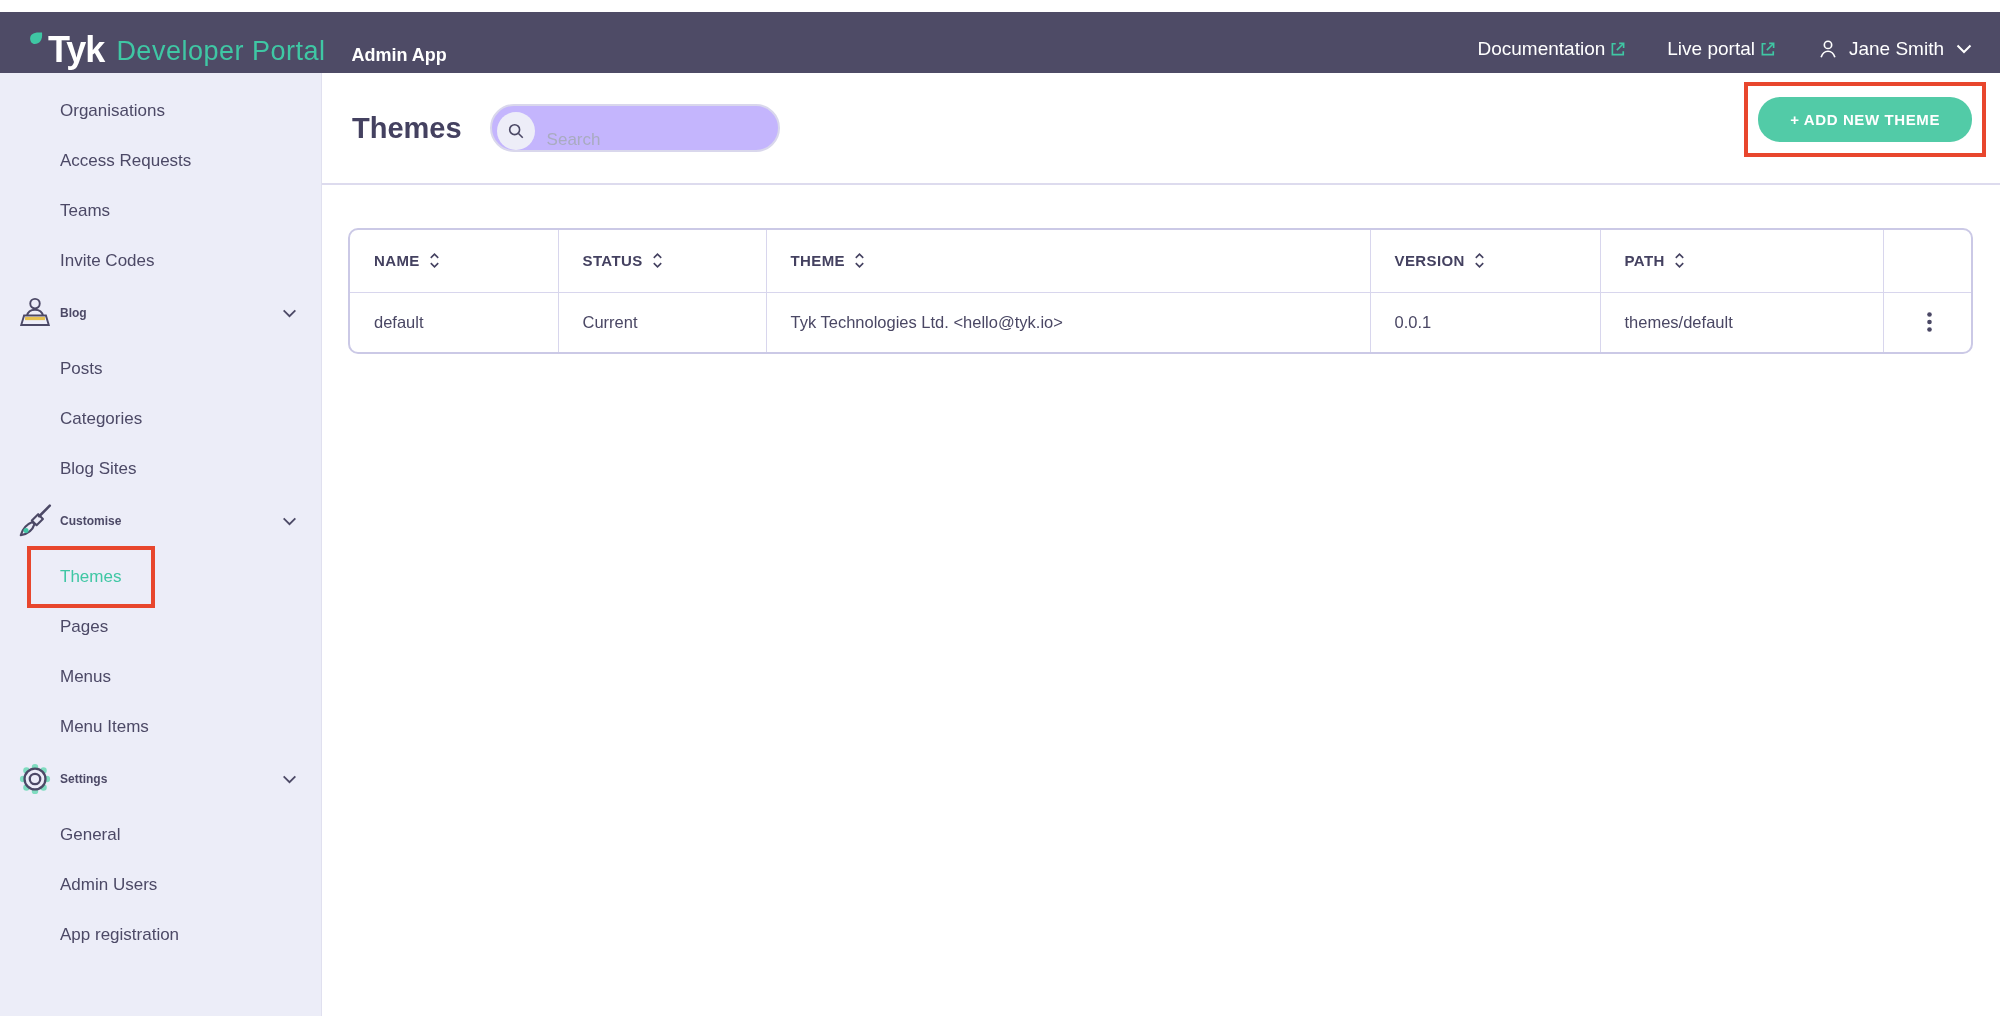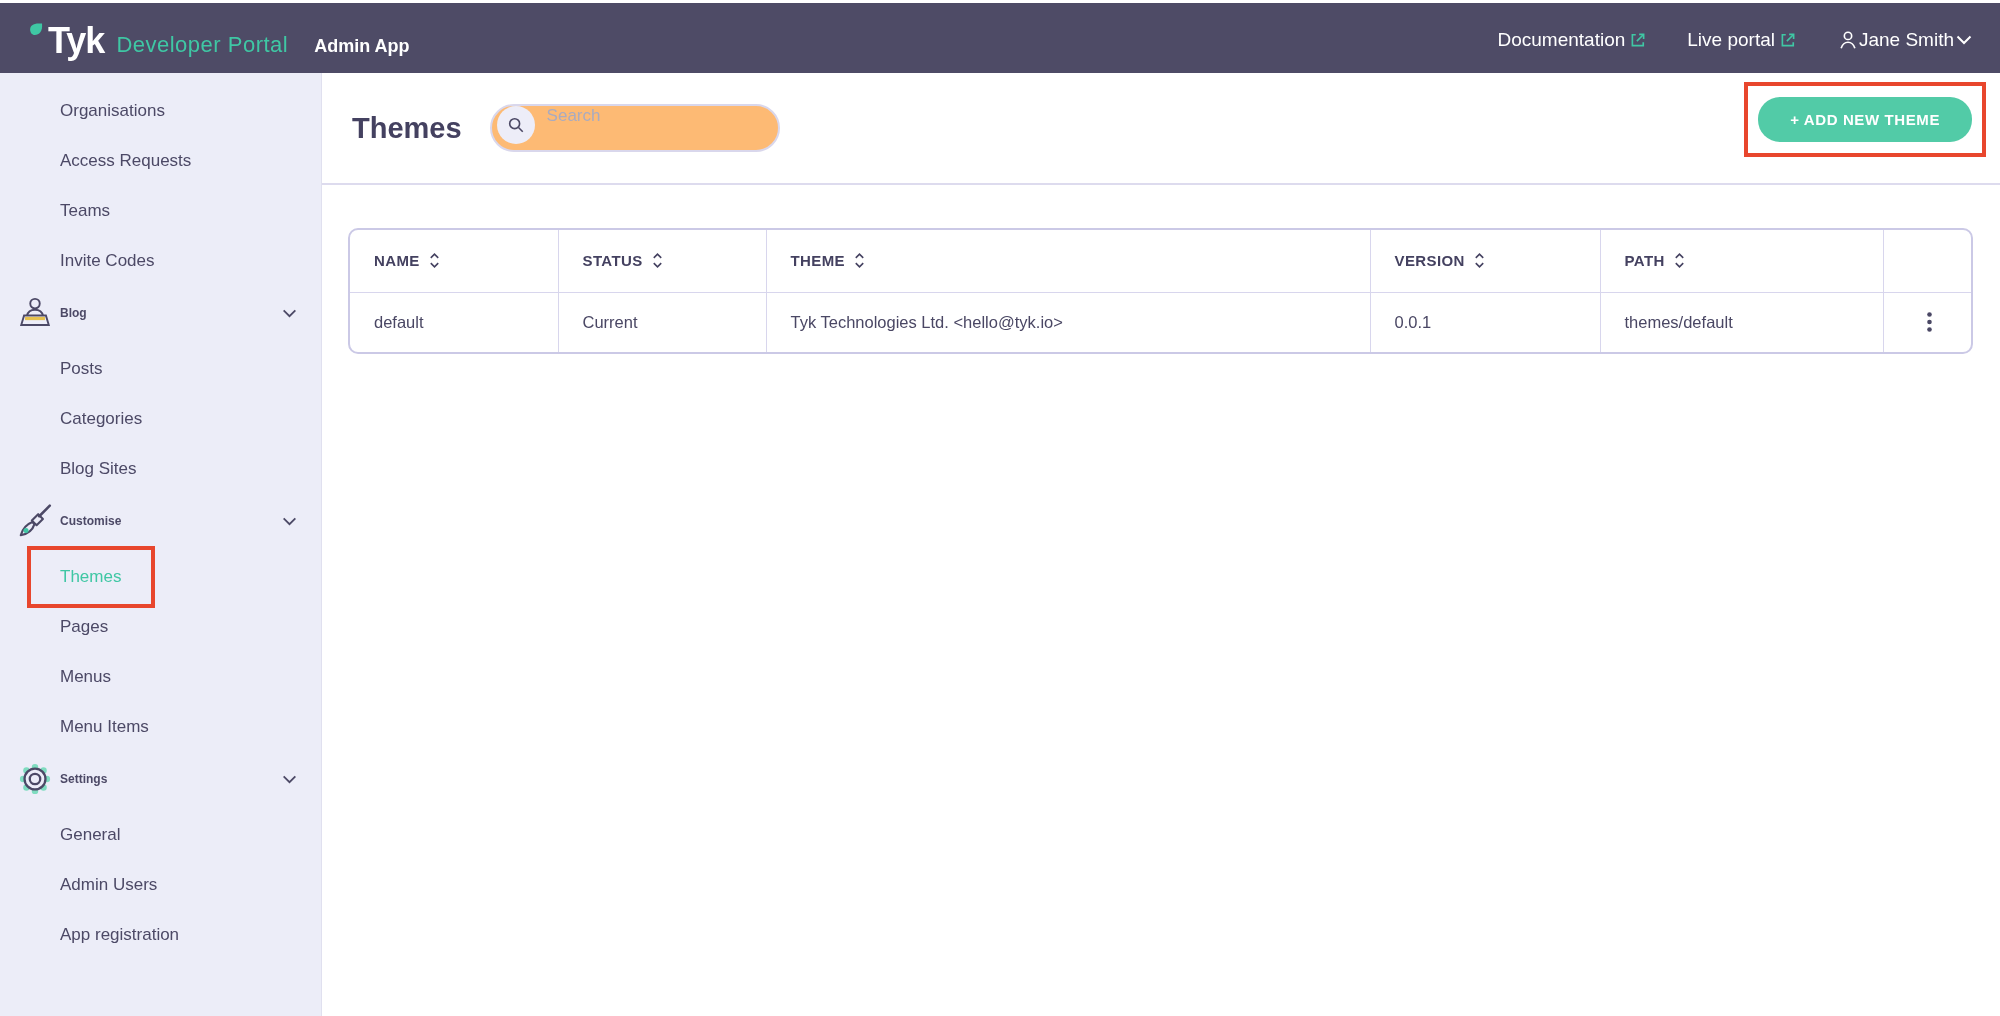--- a/index.html
+++ b/index.html
@@ -2,32 +2,32 @@
 <html><head>
 <meta charset="utf-8">
 <style>
   * { margin:0; padding:0; box-sizing:border-box; }
   html,body { width:2000px; height:1016px; overflow:hidden; }
   body { font-family:"Liberation Sans","DejaVu Sans",sans-serif; background:#ffffff; color:#4a4764; }
   #app { position:relative; width:2000px; height:1016px; }
 
   
   .topbar {
-    position:absolute; top:3px; left:0; width:2000px; height:73px;
+    position:absolute; top:12px; left:0; width:2000px; height:73px;
     background:#4e4b66; display:flex; align-items:center; padding:0 28px;
   }
   .brand { display:flex; align-items:flex-end; }
   .leaf { width:17px; height:17px; margin:0 3px 21px 0; }
   .logo-text { color:#ffffff; font-size:36px; font-weight:700; letter-spacing:-1px; line-height:1; }
-  .logo-sub { color:#3fc7a4; font-size:22px; font-weight:400; margin-left:12px; letter-spacing:0.5px; line-height:1.1; padding-bottom:1px; }
+  .logo-sub { color:#3fc7a4; font-size:27px; font-weight:400; margin-left:12px; letter-spacing:0.5px; line-height:1.1; padding-bottom:1px; }
   .app-label { color:#ffffff; font-size:18px; font-weight:700; margin-left:26px; padding-bottom:2px; }
   .topbar-right { margin-left:auto; display:flex; align-items:center; gap:40px; }
   .top-link { display:flex; align-items:center; gap:4px; color:#ffffff; font-size:19px; cursor:pointer; }
   .ext-icon { width:18px; height:18px; }
-  .user-chip { display:flex; align-items:center; color:#ffffff; font-size:19px; cursor:pointer; }
+  .user-chip { display:flex; align-items:center; gap:10px; color:#ffffff; font-size:19px; cursor:pointer; }
   .person-icon { width:22px; height:22px; }
   .chev-white { width:16px; height:10px; margin-left:2px; }
 
   
   .sidebar {
     position:absolute; top:73px; left:0; bottom:0; width:322px;
     background:#ecedf8; border-right:1px solid #e0e0ef;
     box-shadow:2px 0 4px rgba(80,78,110,0.08);
   }
   .sidebar ul { list-style:none; padding-top:13px; }
@@ -43,23 +43,23 @@
   }
 
   
   .main { position:absolute; top:73px; left:322px; right:0; bottom:0; background:#ffffff; }
   .page-header {
     position:relative; height:112px; display:flex; align-items:center;
     padding-left:30px; border-bottom:2px solid #dddbee;
   }
   .page-title { font-size:29px; font-weight:700; color:#444160; }
   .search-pill {
-    margin-left:28px; width:290px; height:48px; background:#fdba74;
+    margin-left:28px; width:290px; height:48px; background:#c4b5fd;
     border:2px solid #d9d7ec; border-radius:24px;
-    display:flex; align-items:flex-start; padding-left:5px;
+    display:flex; align-items:flex-end; padding-left:5px;
   }
   .search-circle { width:38px; height:38px; border-radius:50%; background:#ededf8; display:flex; align-items:center; justify-content:center; margin-right:12px; }
   .search-circle svg { width:18px; height:18px; }
   .search-pill input { border:none; outline:none; background:transparent; font-size:17px; color:#4a4764; width:190px; font-family:inherit; }
   .search-pill input::placeholder { color:#a9abc0; }
   .annotation-box-button {
     position:absolute; right:14px; top:9px; border:4px solid #e8462d; padding:11px 10px;
   }
   .add-btn {
     display:block; height:45px; padding:4px 32px; border:none; border-radius:22px;

